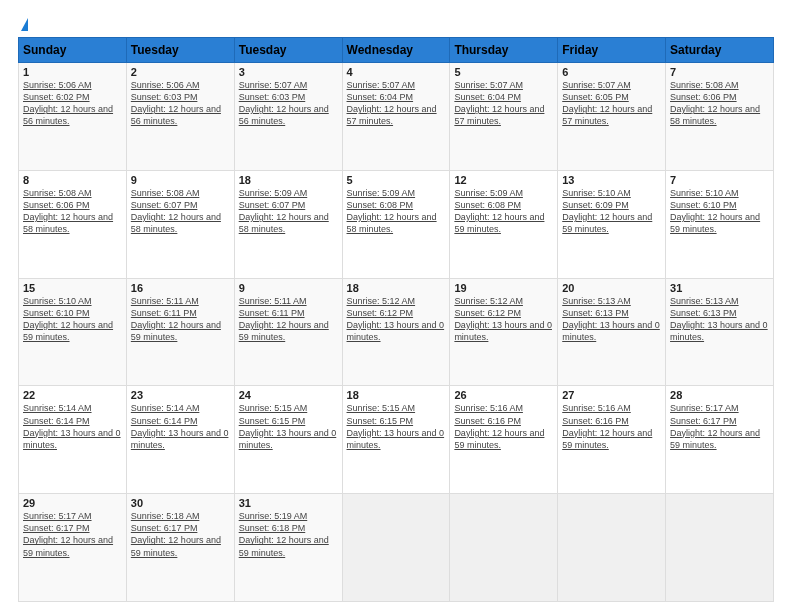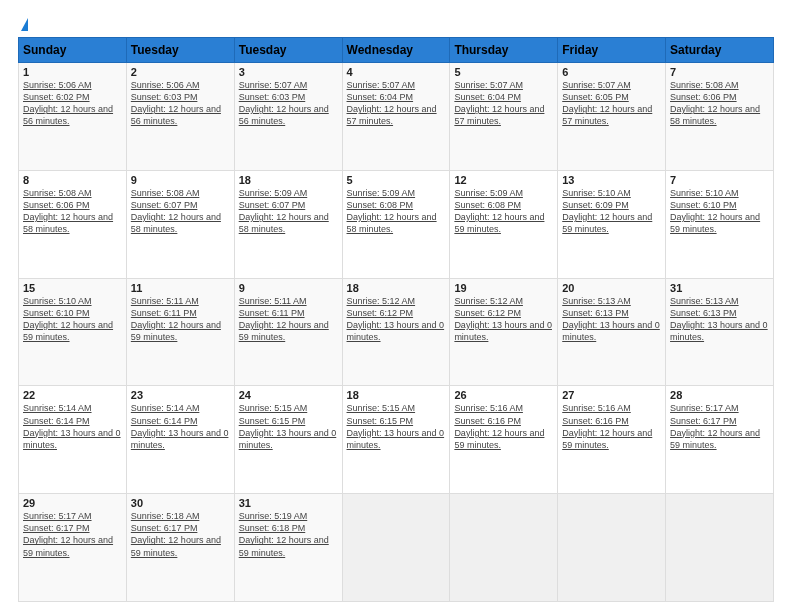--- a/index.html
+++ b/index.html
@@ -181,21 +181,21 @@
             <span class="day-num">7</span>
             <div class="day-info">Sunrise: 5:10 AM<br>Sunset: 6:10 PM<br>Daylight: 12 hours and 59 minutes.</div>
           </td>
         </tr>
         <tr class="row-odd">
           <td>
             <span class="day-num">15</span>
             <div class="day-info">Sunrise: 5:10 AM<br>Sunset: 6:10 PM<br>Daylight: 12 hours and 59 minutes.</div>
           </td>
           <td>
-            <span class="day-num">11</span>
+            <span class="day-num">16</span>
             <div class="day-info">Sunrise: 5:11 AM<br>Sunset: 6:11 PM<br>Daylight: 12 hours and 59 minutes.</div>
           </td>
           <td>
             <span class="day-num">9</span>
             <div class="day-info">Sunrise: 5:11 AM<br>Sunset: 6:11 PM<br>Daylight: 12 hours and 59 minutes.</div>
           </td>
           <td>
             <span class="day-num">18</span>
             <div class="day-info">Sunrise: 5:12 AM<br>Sunset: 6:12 PM<br>Daylight: 13 hours and 0 minutes.</div>
           </td>

